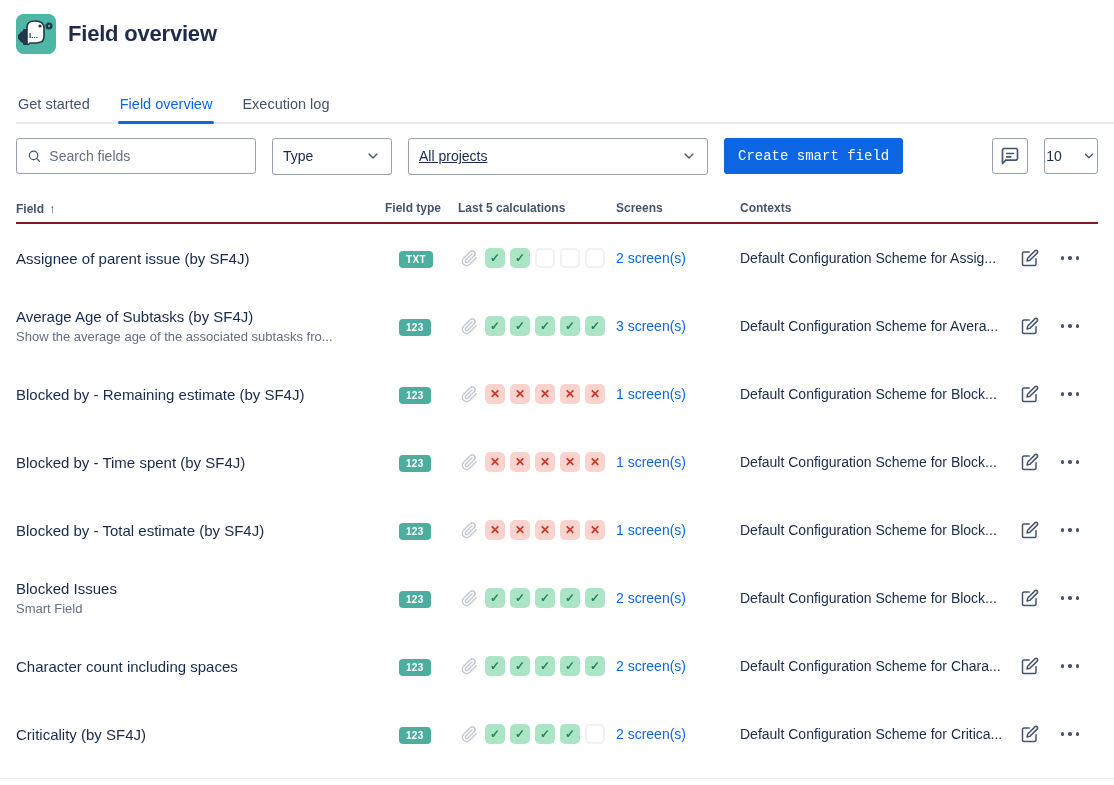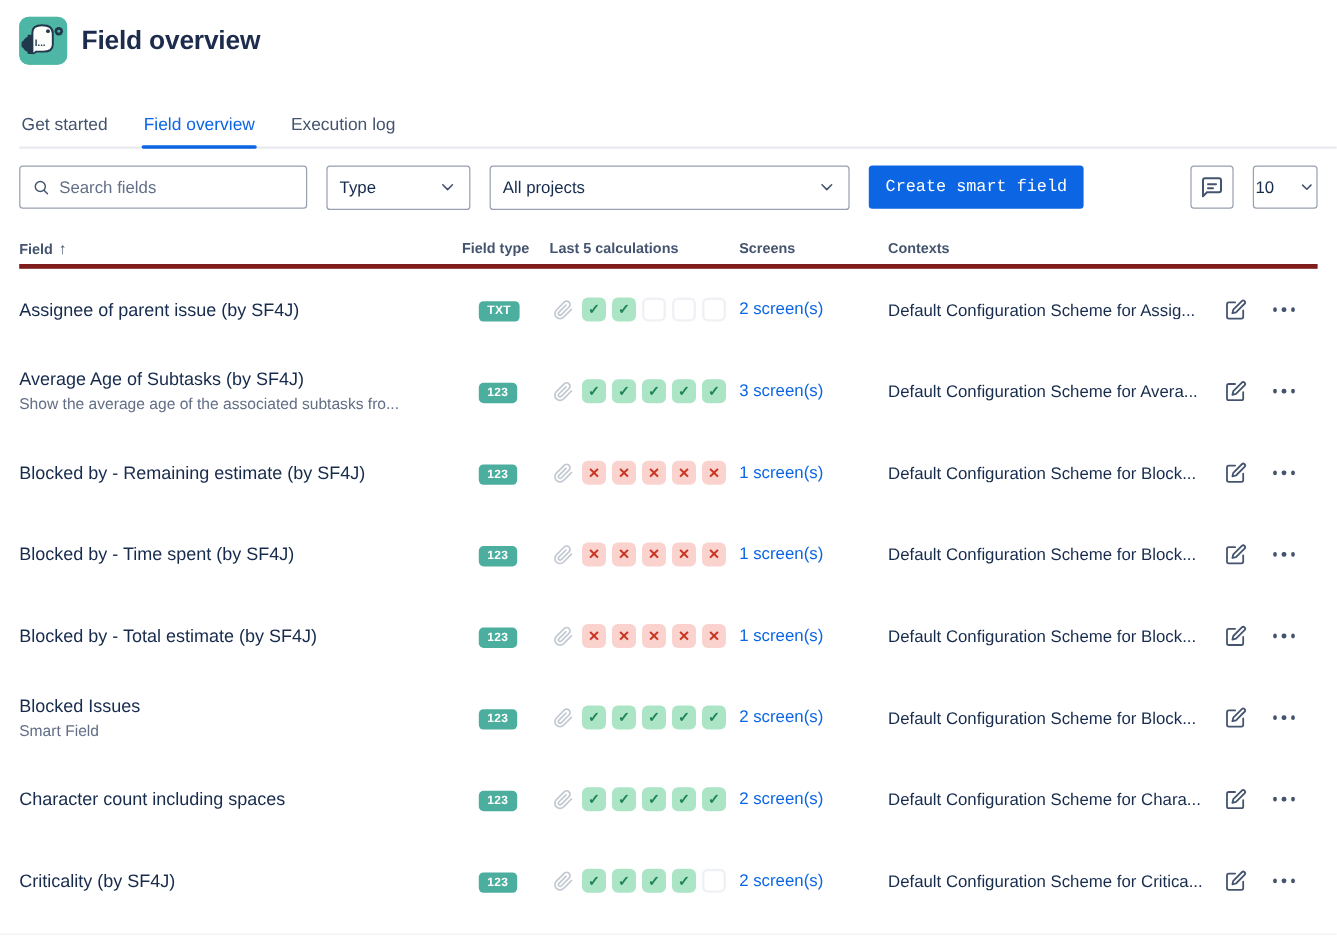--- a/index.html
+++ b/index.html
@@ -22,30 +22,30 @@
   .tab.active { color:#0C66E4; font-weight:500; }
   .tab.active::after { content:""; position:absolute; left:0; right:0; bottom:-2px; height:3px; background:#0C66E4; border-radius:2px; }
 
   
   .toolbar { display:flex; align-items:center; margin:14px 16px 0 16px; height:36px; gap:16px; }
   .search-box { display:flex; align-items:center; gap:8px; width:240px; height:36px; border:1px solid #97A0B0; border-radius:3px; padding:0 10px; background:#fff; }
   .search-box input { border:none; outline:none; font-size:14px; font-family:inherit; color:#172B4D; width:100%; background:transparent; }
   .search-box input::placeholder { color:#626F86; }
   .select { display:flex; align-items:center; justify-content:space-between; height:37px; border:1px solid #97A0B0; border-radius:3px; padding:0 10px; background:#fff; font-size:14px; color:#172B4D; cursor:pointer; }
   .select.type { width:120px; }
-  .select.projects { width:300px; }
+  .select.projects { width:300px;text-decoration:underline; }
   .btn-primary { height:36px; background:#0C66E4; color:#fff; border:none; border-radius:3px; font-size:14px; font-weight:500; font-family:Liberation Mono, monospace; padding:0 14px; cursor:pointer; }
   .toolbar-right { margin-left:auto; display:flex; align-items:center; gap:16px; }
   .icon-btn { width:36px; height:36px; border:1px solid #97A0B0; border-radius:3px; background:#fff; display:flex; align-items:center; justify-content:center; cursor:pointer; }
   .page-size { display:flex; align-items:center; justify-content:center; gap:20px; width:54px; height:36px; border:1px solid #97A0B0; border-radius:3px; background:#fff; font-size:14px; color:#172B4D; cursor:pointer; }
 
   
   .table { margin:20px 16px 0 16px; }
   .grid-row { display:grid; grid-template-columns:369px 73px 158px 124px 1fr 40px 44px; align-items:center; }
-  .thead { height:30px; border-bottom:4px solid #7f1d1d; font-size:12px; font-weight:700; color:#44546F; }
+  .thead { height:30px; border-bottom:2px solid #7f1d1d; font-size:12px; font-weight:700; color:#44546F; }
   .thead .sort-arrow { font-size:13px; font-weight:400; margin-left:5px; color:#44546F; }
   .trow { height:68px; }
   .field-name { font-size:15px; color:#172B4D; }
   .field-desc { font-size:13px; color:#626F86; margin-top:4px; }
   .badge { display:inline-block; background:#4CAE9E; color:#fff; font-size:10px; font-weight:700; letter-spacing:0.3px; border-radius:4px; padding:3px 7px; margin-left:14px; }
   .calc-cell { display:flex; align-items:center; gap:5px; padding-left:3px; }
   .clip { flex:0 0 auto; margin-right:2px; display:flex; }
   .calc { width:20px; height:20px; border-radius:5px; display:flex; align-items:center; justify-content:center; font-size:12px; font-weight:700; }
   .calc.pass { background:#ABE5C6; color:#1F845A; }
   .calc.fail { background:#FAD2CE; color:#CA3521; }

